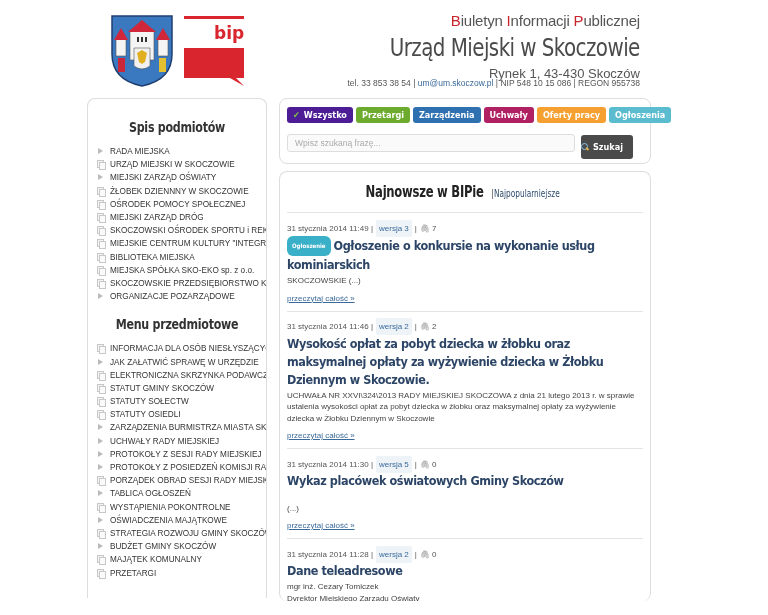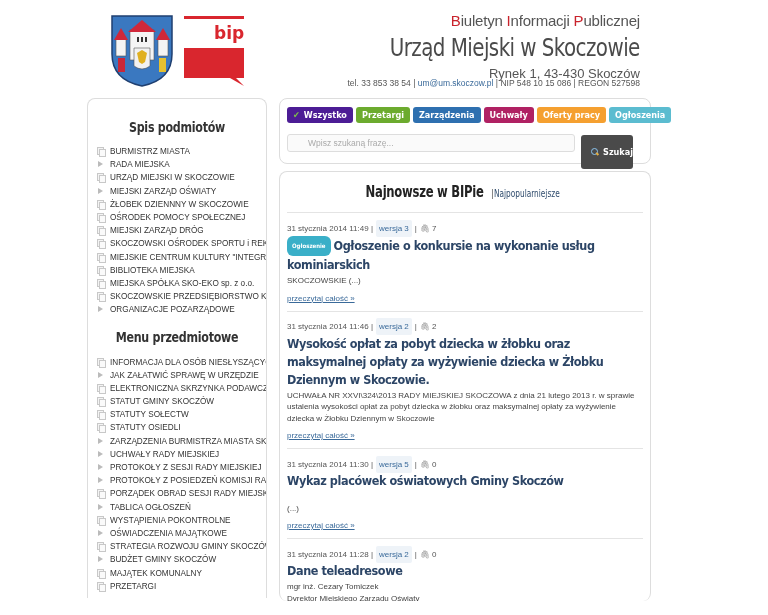--- a/index.html
+++ b/index.html
@@ -27,23 +27,23 @@
   .side-item .ico { width: 10px; height: 9px; margin-right: 4px; flex: 0 0 10px; position: relative; }
   .ico-doc::before { content: ""; position: absolute; left: 1px; top: 0; width: 5px; height: 6px; border: 1px solid #c8c8c8; background: #f4f4f4; }
   .ico-doc::after { content: ""; position: absolute; left: 3px; top: 2px; width: 5px; height: 6px; border: 1px solid #c8c8c8; background: #fafafa; }
   .ico-arrow::before { content: ""; position: absolute; left: 2px; top: 1px; border-left: 5px solid #bbb; border-top: 3px solid transparent; border-bottom: 3px solid transparent; }
 
   
   .filter-panel { position: absolute; left: 279px; top: 98px; width: 372px; height: 66px; border: 1px solid #ddd; border-radius: 8px; background: #fff; }
   .tags { position: absolute; left: 7px; top: 8px; display: flex; gap: 3px; }
   .tag { height: 16px; line-height: 16px; padding: 0 6px; font-size: 9px; font-weight: bold; color: #fff; border-radius: 3px; font-family: "DejaVu Sans Condensed", "DejaVu Sans", sans-serif; cursor: pointer; white-space: nowrap; }
   .tag .check { color: #7ec04a; margin-right: 4px; }
-  .search-input { position: absolute; left: 7px; top: 35px; width: 288px; height: 18px; border: 1px solid #ddd; border-radius: 3px; font-size: 8.5px; padding-left: 20px; color: #999; background: #fafafa; font-family: "Liberation Sans", sans-serif; }
+  .search-input { position: absolute; left: 7px; top: 35px; width: 288px; height: 18px; border: 1px solid #ddd; border-radius: 3px; font-size: 8.5px; padding-left: 7px; color: #999; background: #fafafa; font-family: "Liberation Sans", sans-serif; }
   .search-input::placeholder { color: #aaa; }
-  .search-btn { position: absolute; left: 301px; top: 36px; width: 52px; height: 34px; background: #4a4a4a; color: #fff; border-radius: 3px; font-size: 9px; font-weight: bold; display: flex; align-items: center; justify-content: flex-end; gap: 4px; font-family: "DejaVu Sans Condensed", "DejaVu Sans", sans-serif; cursor: pointer; }
+  .search-btn { position: absolute; left: 301px; top: 36px; width: 52px; height: 24px; background: #4a4a4a; color: #fff; border-radius: 3px; font-size: 9px; font-weight: bold; display: flex; align-items: center; justify-content: flex-start; gap: 4px; font-family: "DejaVu Sans Condensed", "DejaVu Sans", sans-serif; cursor: pointer; }
   .search-btn .mag { width: 8px; height: 8px; position: relative; }
   .search-btn .mag::before { content: ""; position: absolute; left: 0; top: 0; width: 5px; height: 5px; border: 1.5px solid #8cc4ee; border-radius: 50%; }
   .search-btn .mag::after { content: ""; position: absolute; left: 5px; top: 5px; width: 3px; height: 1.5px; background: #e8b040; transform: rotate(45deg); }
 
   
   .news-panel { position: absolute; left: 279px; top: 171px; width: 372px; height: 430px; border: 1px solid #ddd; border-radius: 8px; border-bottom: none; background: #fff; overflow: hidden; }
   .news-head { text-align: center; margin-top: 11px; height: 20px; white-space: nowrap; }
   .news-head .main { font-size: 15px; font-weight: bold; color: #222; font-family: "DejaVu Sans Condensed", "DejaVu Sans", sans-serif; display: inline-block; transform: scaleX(0.86); letter-spacing: -0.3px; }
   .news-head .sep { font-size: 11px; color: #777; margin: 0 -4px 0 -6px; }
   .news-head .alt { font-size: 10px; color: #2d4a6b; font-family: "DejaVu Sans Condensed", "DejaVu Sans", sans-serif; display: inline-block; transform: scaleX(0.82); transform-origin: left center; cursor: pointer; }
@@ -82,31 +82,27 @@
   <svg class="bip-logo" viewBox="0 0 62 70">
     <rect x="0" y="0" width="60" height="3" fill="#d9262e"></rect>
     <text x="30" y="23" font-family="DejaVu Sans, sans-serif" font-weight="bold" font-size="17" fill="#d9262e">bip</text>
     <path d="M0 32 H60 V62 H52 L60 70 L46 62 H0 Z" fill="#d9262e"></path>
   </svg>
 
   <div class="bip-title" id="bipTitle"><span class="r">B</span><span>iuletyn </span><span class="r">I</span><span>nformacji </span><span class="r">P</span><span>ublicznej</span></div>
   <div class="office-name">Urząd Miejski w Skoczowie</div>
   <div class="address">Rynek 1, 43-430 Skoczów</div>
   <div class="contact">
-    <span>tel. 33 853 38 54</span><span> | </span><a>um@um.skoczow.pl</a><span> | </span><span>NIP 548 10 15 086</span><span> | </span><span>REGON 527598</span>
+    <span>tel. 33 853 38 54</span><span> | </span><a>um@um.skoczow.pl</a><span> | </span><span>NIP 548 10 15 086</span><span> | </span><span>REGON 955738</span>
   </div>
 </div>
 
 <div class="sidebar">
   <div class="side-heading h1">Spis podmiotów</div>
   <ul class="side-list" id="list1">
-      <li class="side-item">
-        <span class="ico ico-doc"></span>
-        <span>BURMISTRZ MIASTA</span>
-      </li>
       <li class="side-item">
         <span class="ico ico-arrow"></span>
         <span>RADA MIEJSKA</span>
       </li>
       <li class="side-item">
         <span class="ico ico-doc"></span>
         <span>URZĄD MIEJSKI W SKOCZOWIE</span>
       </li>
       <li class="side-item">
         <span class="ico ico-arrow"></span>

